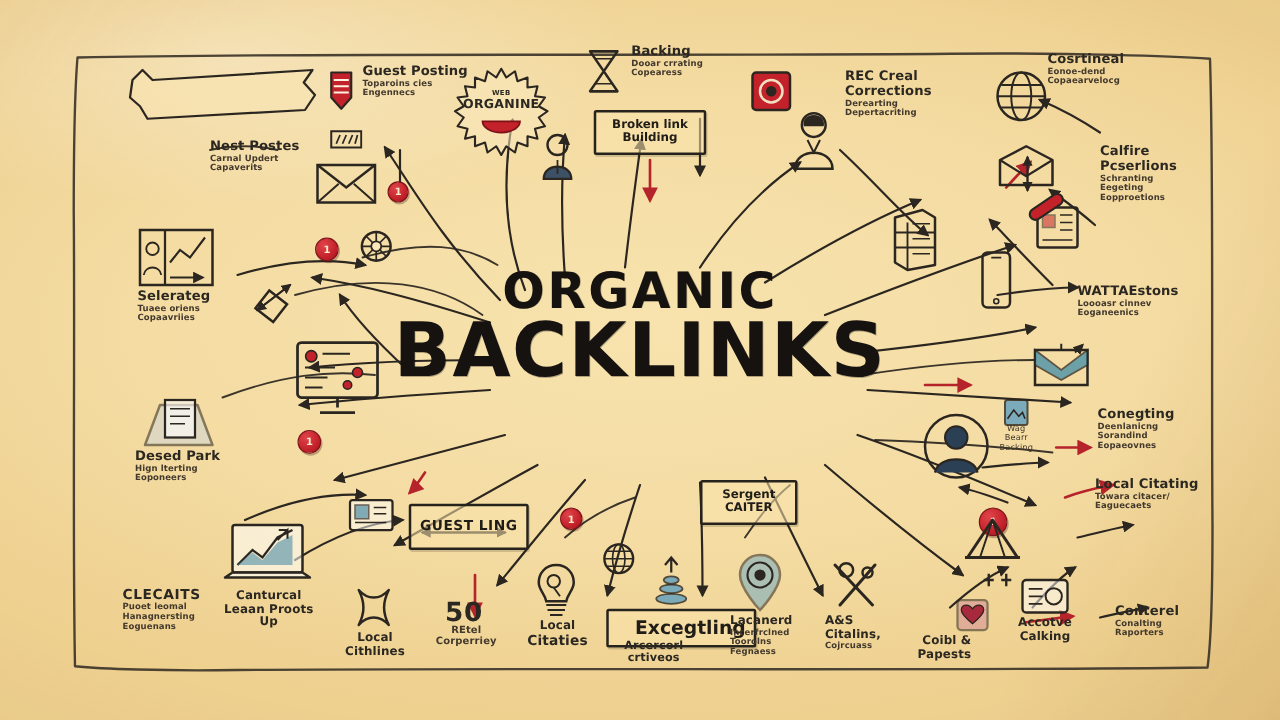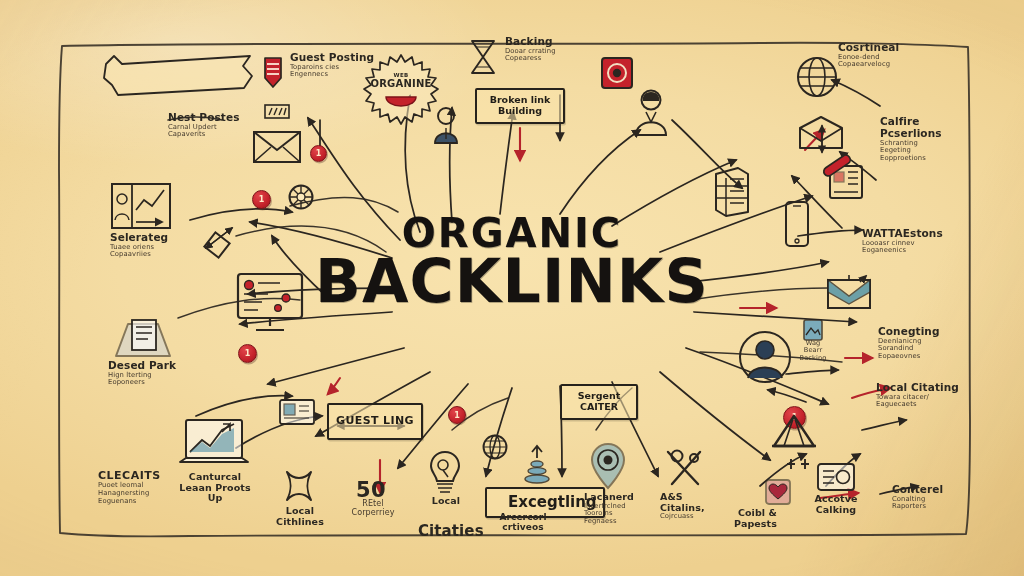--- a/index.html
+++ b/index.html
@@ -34,21 +34,21 @@
   .node{position:absolute;}
   .ic{display:block;}
   .lbl{
     font-family:"DejaVu Sans",sans-serif;
     color:#2b2721;
     white-space:nowrap;
     line-height:1.12;
     letter-spacing:.1px;
   }
   .l-title{font-size:10.5px;font-weight:700;}
-  .l-sub{font-size:6.8px;font-weight:400;color:#43392d;letter-spacing:.1px;}
+  .l-sub{font-size:6.8px;font-weight:700;color:#43392d;letter-spacing:.1px;}
   .l-sub2{font-size:6.6px;font-weight:400;color:#43392d;}
   .cen{text-align:center;}
   .lft{text-align:left;}
 
   
   #center-title{
     position:absolute;left:50%;top:213px;transform:translateX(-50%);
     text-align:center;pointer-events:none;
     color:#151210;
     font-family:"DejaVu Sans",sans-serif;
@@ -306,20 +306,26 @@
     <circle cx="17" cy="17" r="9" fill="none" stroke="#f2e0c2" stroke-width="2"></circle>
     <circle cx="17" cy="17" r="4.2" fill="#2b2620"></circle>
   </svg>
 
   <svg style="position:absolute;left:632px;top:88px;" width="38" height="48">
     <circle cx="19" cy="12" r="9.5" fill="none" stroke="#2b2620" stroke-width="2"></circle>
     <path d="M19,4 C13,4 10,8 11,13 L27,13 C28,8 25,4 19,4 Z" fill="#2b2620"></path>
     <path d="M4,47 C4,30 34,30 34,47 Z" fill="none" stroke="#2b2620" stroke-width="2"></path>
     <path d="M14,24 L19,34 L24,24" fill="none" stroke="#2b2620" stroke-width="1.6"></path>
   </svg>
+  <div class="lbl lft" style="position:absolute;left:676px;top:56px;">
+    <div class="l-title">REC Creal</div>
+    <div class="l-title">Corrections</div>
+    <div class="l-sub">Derearting</div>
+    <div class="l-sub">Depertacriting</div>
+  </div>
 
   <svg style="position:absolute;left:796px;top:56px;" width="42" height="42">
     <circle cx="21" cy="21" r="19" fill="none" stroke="#2b2620" stroke-width="2"></circle>
     <ellipse cx="21" cy="21" rx="8" ry="19" fill="none" stroke="#2b2620" stroke-width="1.6"></ellipse>
     <path d="M2,21 H40 M5,12 H37 M5,30 H37" stroke="#2b2620" stroke-width="1.5" fill="none"></path>
   </svg>
   <div class="lbl lft" style="position:absolute;left:838px;top:42px;">
     <div class="l-title">Cosrtineal</div>
     <div class="l-sub">Eonoe-dend</div>
     <div class="l-sub">Copaearvelocg</div>
@@ -492,21 +498,21 @@
   </div>
 
   <svg style="position:absolute;left:428px;top:450px;" width="34" height="46">
     <path d="M17,2 C8,2 3,9 3,16 C3,22 8,25 9,31 L25,31 C26,25 31,22 31,16 C31,9 26,2 17,2 Z" fill="none" stroke="#2b2620" stroke-width="2"></path>
     <circle cx="15" cy="15" r="5" fill="none" stroke="#2b2620" stroke-width="1.6"></circle>
     <path d="M15,20 L20,27" stroke="#2b2620" stroke-width="1.5"></path>
     <path d="M9,34 H25 M10,38 H24 M12,42 H22" stroke="#2b2620" stroke-width="1.7"></path>
   </svg>
   <div class="lbl cen" style="position:absolute;left:418px;top:496px;width:56px;">
     <div class="l-title" style="font-size:9.5px;">Local</div>
-    <div class="l-title" style="font-size:15px;margin-top:16px;">Citaties</div>
+    <div class="l-title" style="font-size:11px;">Citaties</div>
   </div>
 
   <svg style="position:absolute;left:482px;top:434px;" width="26" height="26">
     <circle cx="13" cy="13" r="11.5" fill="none" stroke="#2b2620" stroke-width="1.9"></circle>
     <ellipse cx="13" cy="13" rx="5" ry="11.5" fill="none" stroke="#2b2620" stroke-width="1.3"></ellipse>
     <path d="M1.5,13 H24.5 M3.5,7 H22.5 M3.5,19 H22.5" stroke="#2b2620" stroke-width="1.2"></path>
   </svg>
 
   <svg style="position:absolute;left:520px;top:444px;" width="34" height="44">
     <path d="M17,2 V14 M12,8 L17,2 L22,8" fill="none" stroke="#2b2620" stroke-width="1.8"></path>

